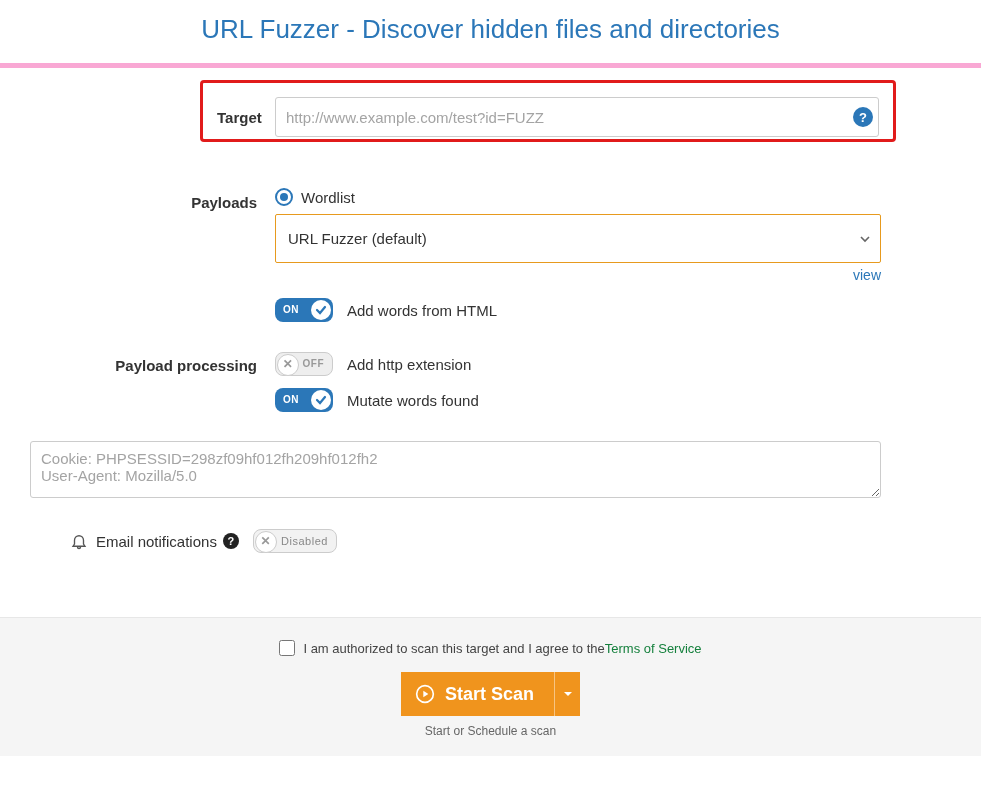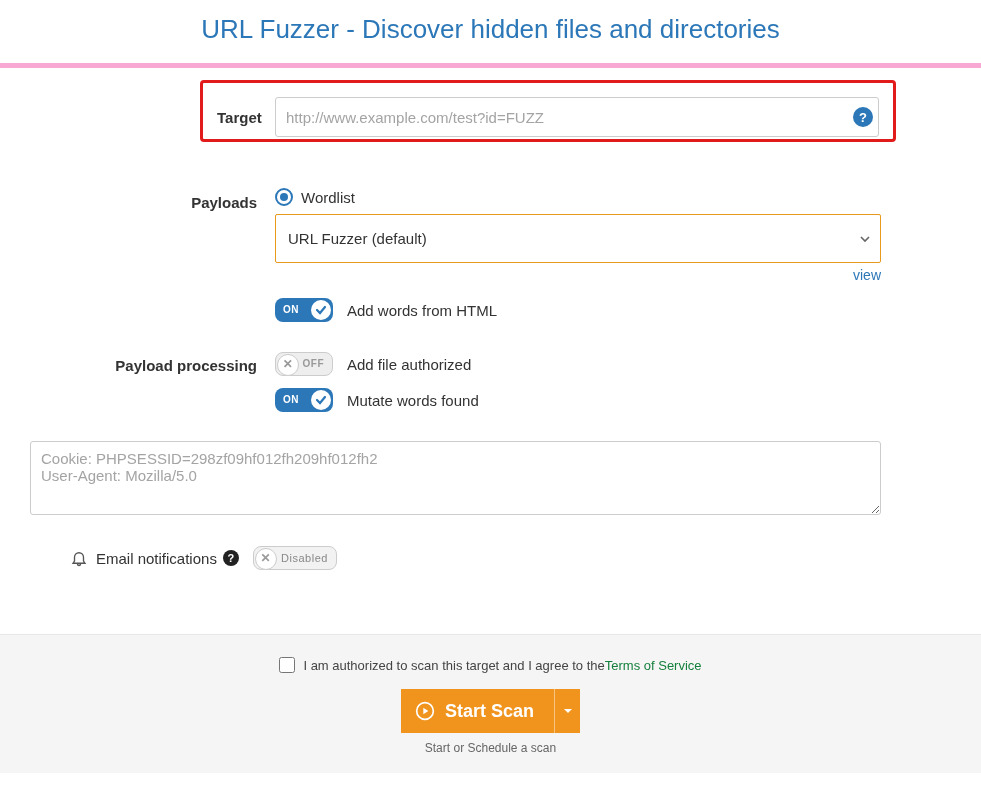--- a/index.html
+++ b/index.html
@@ -107,21 +107,21 @@
     display:flex; align-items:center; justify-content:center; color:#999; font-size:12px;
   }
   .toggle.off .ttext { position:absolute; right:8px; top:5px; color:#999; }
   .toggle.disabled { width:84px; background:#f2f2f2; border:1px solid #ccc; cursor:default; }
   .toggle.disabled::after { content:""; position:absolute; left:1px; top:1px; width:20px; height:20px; background:#fff; border:1px solid #ccc; border-radius:50%; }
   .toggle.disabled .tx { position:absolute; left:3px; top:2px; width:18px; height:18px; z-index:2; display:flex; align-items:center; justify-content:center; color:#999; font-size:12px;}
   .toggle.disabled .ttext { position:absolute; right:8px; top:5px; color:#888; font-size:11px; font-weight:400;}
   .toggle-label { margin-left:14px; font-size:15px; color:#333; }
 
   textarea.headers {
-    width:100%; height:74px; border:1px solid #ccc; border-radius:3px;
+    width:100%; height:57px; border:1px solid #ccc; border-radius:3px;
     padding:8px 10px; font-size:15px; font-family:inherit; resize:both; color:#333;
   }
   textarea.headers::placeholder { color:#a4a4a4; }
 
   .email-row {
     display:flex; align-items:center; padding:0 30px 0 40px; margin-top:14px; margin-bottom:34px;
   }
   .bell-icon { margin-right:8px; color:#555; }
   .email-label { font-size:15px; margin-right:6px; }
   .qmark {
@@ -203,21 +203,21 @@
     </div>
 
     <div class="row">
       <div class="label-col">Payload processing</div>
       <div class="field-col">
         <div class="toggle-row" style="margin-top:0;">
           <div class="toggle off">
             <span class="tx">✕</span>
             <span class="ttext">OFF</span>
           </div>
-          <div class="toggle-label">Add file authorized</div>
+          <div class="toggle-label">Add http extension</div>
         </div>
         <div class="toggle-row">
           <div class="toggle on">
             <span class="ttext">ON</span>
             <span class="tcheck">
               <svg width="14" height="14" viewBox="0 0 14 14">
                   <path d="M3 7 L6 10 L11 4" fill="none" stroke="#2b77b8" stroke-width="2.2" stroke-linecap="round"></path>
                 </svg>
             </span>
           </div>

